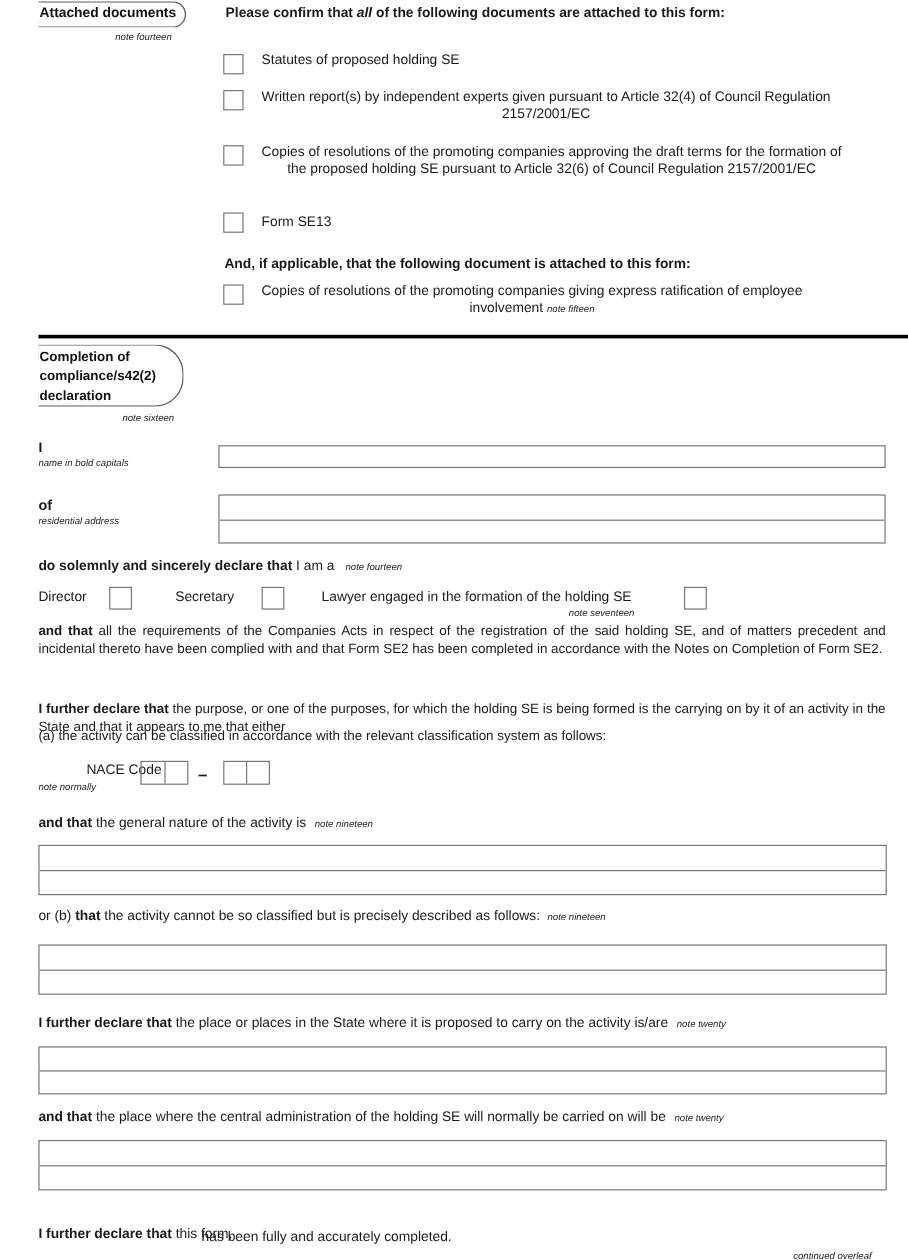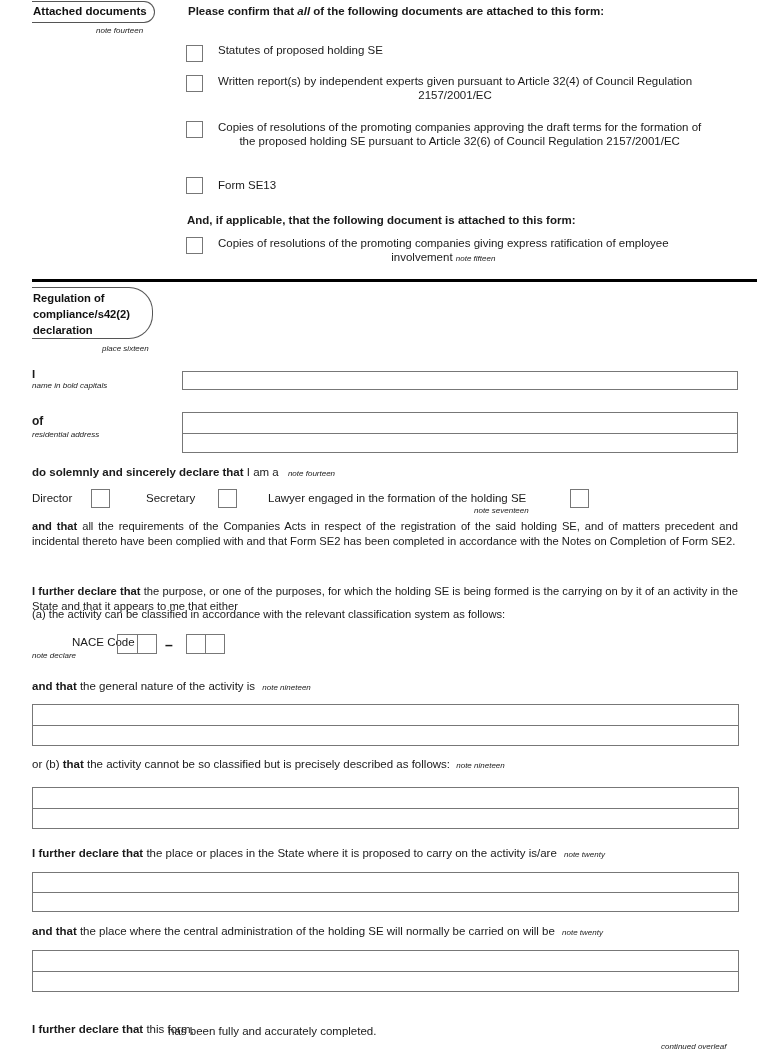--- a/index.html
+++ b/index.html
@@ -68,25 +68,25 @@
 
 <div class="cb" style="left:186px; top:237px;"></div>
 <div class="txt" style="left:218px; top:236px;">
   <div>Copies of resolutions of the promoting companies giving express ratification of employee</div>
   <div><span>involvement</span> <span class="note">note fifteen</span></div>
 </div>
 
 <div class="rule" style="top:279px;"></div>
 
 <div class="pill" style="left:32px; top:287px; width:121px; height:52px; padding:2px 0 0 1px; font-size:11.2px; line-height:16px;">
-  <div>Regulation of</div>
+  <div>Completion of</div>
   <div>compliance/s42(2)</div>
   <div>declaration</div>
 </div>
-<div class="txt note" style="left:102px; top:342px;">place sixteen</div>
+<div class="txt note" style="left:102px; top:342px;">note sixteen</div>
 
 <div class="txt bold" style="left:32px; top:367px;">I</div>
 <div class="txt note" style="left:32px; top:379px;">name in bold capitals</div>
 <div class="field" style="left:182px; top:371px; width:556px; height:19px;"></div>
 
 <div class="txt bold" style="left:32px; top:414px; font-size:12px;">of</div>
 <div class="txt note" style="left:32px; top:428px;">residential address</div>
 <div class="field" style="left:182px; top:412px; width:556px; height:41px;">
   <div class="field-row"></div>
   <div class="field-row"></div>
@@ -107,21 +107,21 @@
 
 <div class="para" style="top:519px;">
   <span class="bold">and that</span><span> all the requirements of the Companies Acts in respect of the registration of the said holding SE, and of matters precedent and incidental thereto have been complied with and that Form SE2 has been completed in accordance with the Notes on Completion of Form SE2.</span>
 </div>
 <div class="para" style="top:584px;">
   <span class="bold">I further declare that</span><span> the purpose, or one of the purposes, for which the holding SE is being formed is the carrying on by it of an activity in the State and that it appears to me that either</span>
 </div>
 <div class="para" style="top:607px;">(a) the activity can be classified in accordance with the relevant classification system as follows:</div>
 
 <div class="txt" style="left:32px; top:635px;margin-left:40px;">NACE Code</div>
-<div class="txt note" style="left:32px; top:649px;">note declare</div>
+<div class="txt note" style="left:32px; top:649px;">note normally</div>
 <div class="nace-box" style="left:117px; top:634px; width:40px;">
   <div class="nace-cell"></div>
   <div class="nace-cell"></div>
 </div>
 <div class="txt bold" style="left:165px; top:638px; font-size:14px;">–</div>
 <div class="nace-box" style="left:186px; top:634px; width:39px;">
   <div class="nace-cell"></div>
   <div class="nace-cell"></div>
 </div>
 

